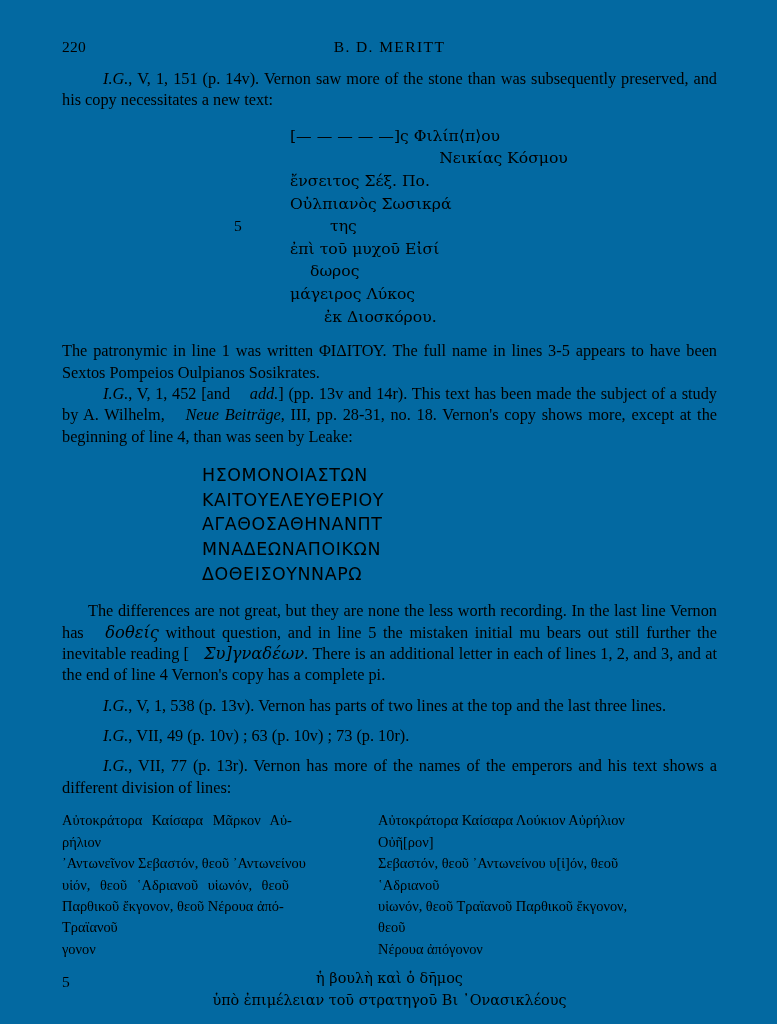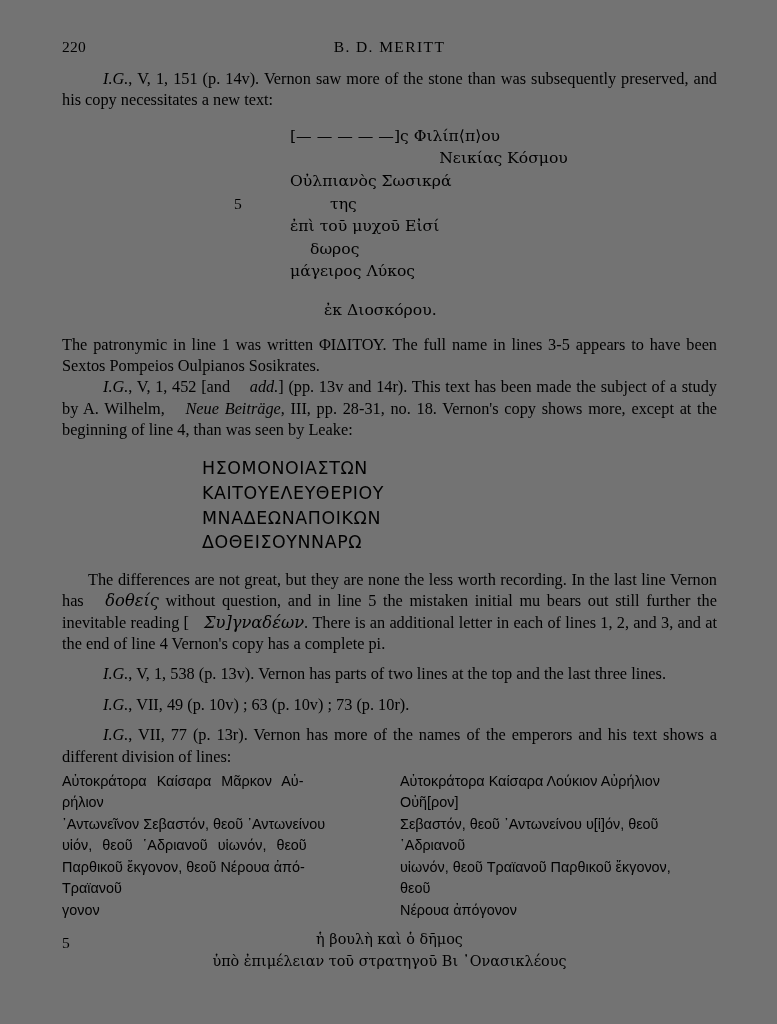--- a/index.html
+++ b/index.html
@@ -13,21 +13,21 @@
     position: relative;
     font-family: "Liberation Serif", serif;
     color: #000000;
     overflow: hidden;
   }
   .page {
     position: absolute;
     left: 0; top: 0;
     width: 777px;
     height: 1024px;
-    background: #737373;
+    background: #0369a1;
   }
   .content {
     position: absolute;
     left: 62px;
     top: 38px;
     width: 655px;
   }
   
   .runhead {
     position: relative;
@@ -84,42 +84,41 @@
     white-space: pre;
   }
   .inscr1 .ln.c1 { padding-left: 228px; }
   .inscr1 .ln.c2 { padding-left: 228px; text-align: center; }
   .inscr1 .ln.c3 { padding-left: 228px; }
   .inscr1 .ln.c4 { padding-left: 228px; }
   .inscr1 .ln.c5 { padding-left: 268px; }
   .inscr1 .ln.c6 { padding-left: 228px; }
   .inscr1 .ln.c7 { padding-left: 248px; }
   .inscr1 .ln.c8 { padding-left: 228px; }
-  .inscr1 .ln.c9 { padding-left: 262px; margin-top: 16px; }
+  .inscr1 .ln.c9 { padding-left: 262px; }
   .inscr1 .lnum {
     position: absolute;
     left: 172px;
     font-family: "Liberation Serif", serif;
     font-size: 15.6px;
   }
   
   .majuscule {
     margin: 16px 0 14px 0;
     font-family: "DejaVu Sans", sans-serif;
     font-size: 17.4px;
     line-height: 1.42;
     letter-spacing: 0.6px;
     padding-left: 140px;
   }
   
   .twocol {
-    margin-top: 4px;
+    margin-top: 12px;
     display: flex;
-    gap: 22px;
-    font-family: Liberation Sans, sans-serif;
+    font-family: Liberation Serif, serif;
     font-size: 14.4px;
     line-height: 1.42;
   }
   .twocol .col {
     width: 316px;
   }
   .twocol .col .entry {
     margin-bottom: 1px;
   }
   .twocol .col .wide {
@@ -153,35 +152,37 @@
     <div class="runhead">
       <span class="pageno">220</span>
       <span class="title">B. D. MERITT</span>
     </div>
 
     <p class="indent"><i>I.G.</i><span>, V, 1, 151 (p. 14v).  Vernon saw more of the stone than was subsequently preserved, and his copy necessitates a new text:</span></p>
 
     <div class="inscr1">
       <div class="ln c1"><span class="lnum"></span><span>[— — — — —]ς Φιλίπ⟨π⟩ου</span></div>
       <div class="ln c2"><span class="lnum"></span><span>Νεικίας Κόσμου</span></div>
+      <div class="ln c3"><span class="lnum"></span><span>ἔνσειτος Σέξ. Πο.</span></div>
       <div class="ln c4"><span class="lnum"></span><span>Οὐλπιανὸς Σωσικρά</span></div>
       <div class="ln c5"><span class="lnum">5</span><span>της</span></div>
       <div class="ln c6"><span class="lnum"></span><span>ἐπὶ τοῦ μυχοῦ Εἰσί</span></div>
       <div class="ln c7"><span class="lnum"></span><span>δωρος</span></div>
       <div class="ln c8"><span class="lnum"></span><span>μάγειρος Λύκος</span></div>
       <div class="ln c9"><span class="lnum"></span><span>ἐκ Διοσκόρου.</span></div>
     </div>
 
     <p>The patronymic in line 1 was written ΦΙΔΙΤΟΥ.  The full name in lines 3-5 appears to have been Sextos Pompeios Oulpianos Sosikrates.</p>
 
     <p class="indent"><i>I.G.</i><span>, V, 1, 452 [and </span><i>add.</i><span>] (pp. 13v and 14r).  This text has been made the subject of a study by A. Wilhelm, </span><i>Neue Beiträge</i><span>, III, pp. 28-31, no. 18.  Vernon's copy shows more, except at the beginning of line 4, than was seen by Leake:</span></p>
 
     <div class="majuscule">
       <div>ΗΣΟΜΟΝΟΙΑΣΤΩΝ</div>
       <div>ΚΑΙΤΟΥΕΛΕΥΘΕΡΙΟΥ</div>
+      <div>ΑΓΑΘΟΣΑΘΗΝΑΝΠΤ</div>
       <div>ΜΝΑΔΕΩΝΑΠΟΙΚΩΝ</div>
       <div>ΔΟΘΕΙΣΟΥΝΝΑΡΩ</div>
     </div>
 
     <p class="indent"><span>The differences are not great, but they are none the less worth recording.  In the last line Vernon has </span><span class="greek it">δοθείς</span><span> without question, and in line 5 the mistaken initial mu bears out still further the inevitable reading [</span><span class="greek it">Συ]γναδέων</span><span>.  There is an additional letter in each of lines 1, 2, and 3, and at the end of line 4 Vernon's copy has a complete pi.</span></p>
 
     <p class="indent sp"><i>I.G.</i><span>, V, 1, 538 (p. 13v).  Vernon has parts of two lines at the top and the last three lines.</span></p>
 
     <p class="indent sp"><i>I.G.</i><span>, VII, 49 (p. 10v) ; 63 (p. 10v) ; 73 (p. 10r).</span></p>
 

